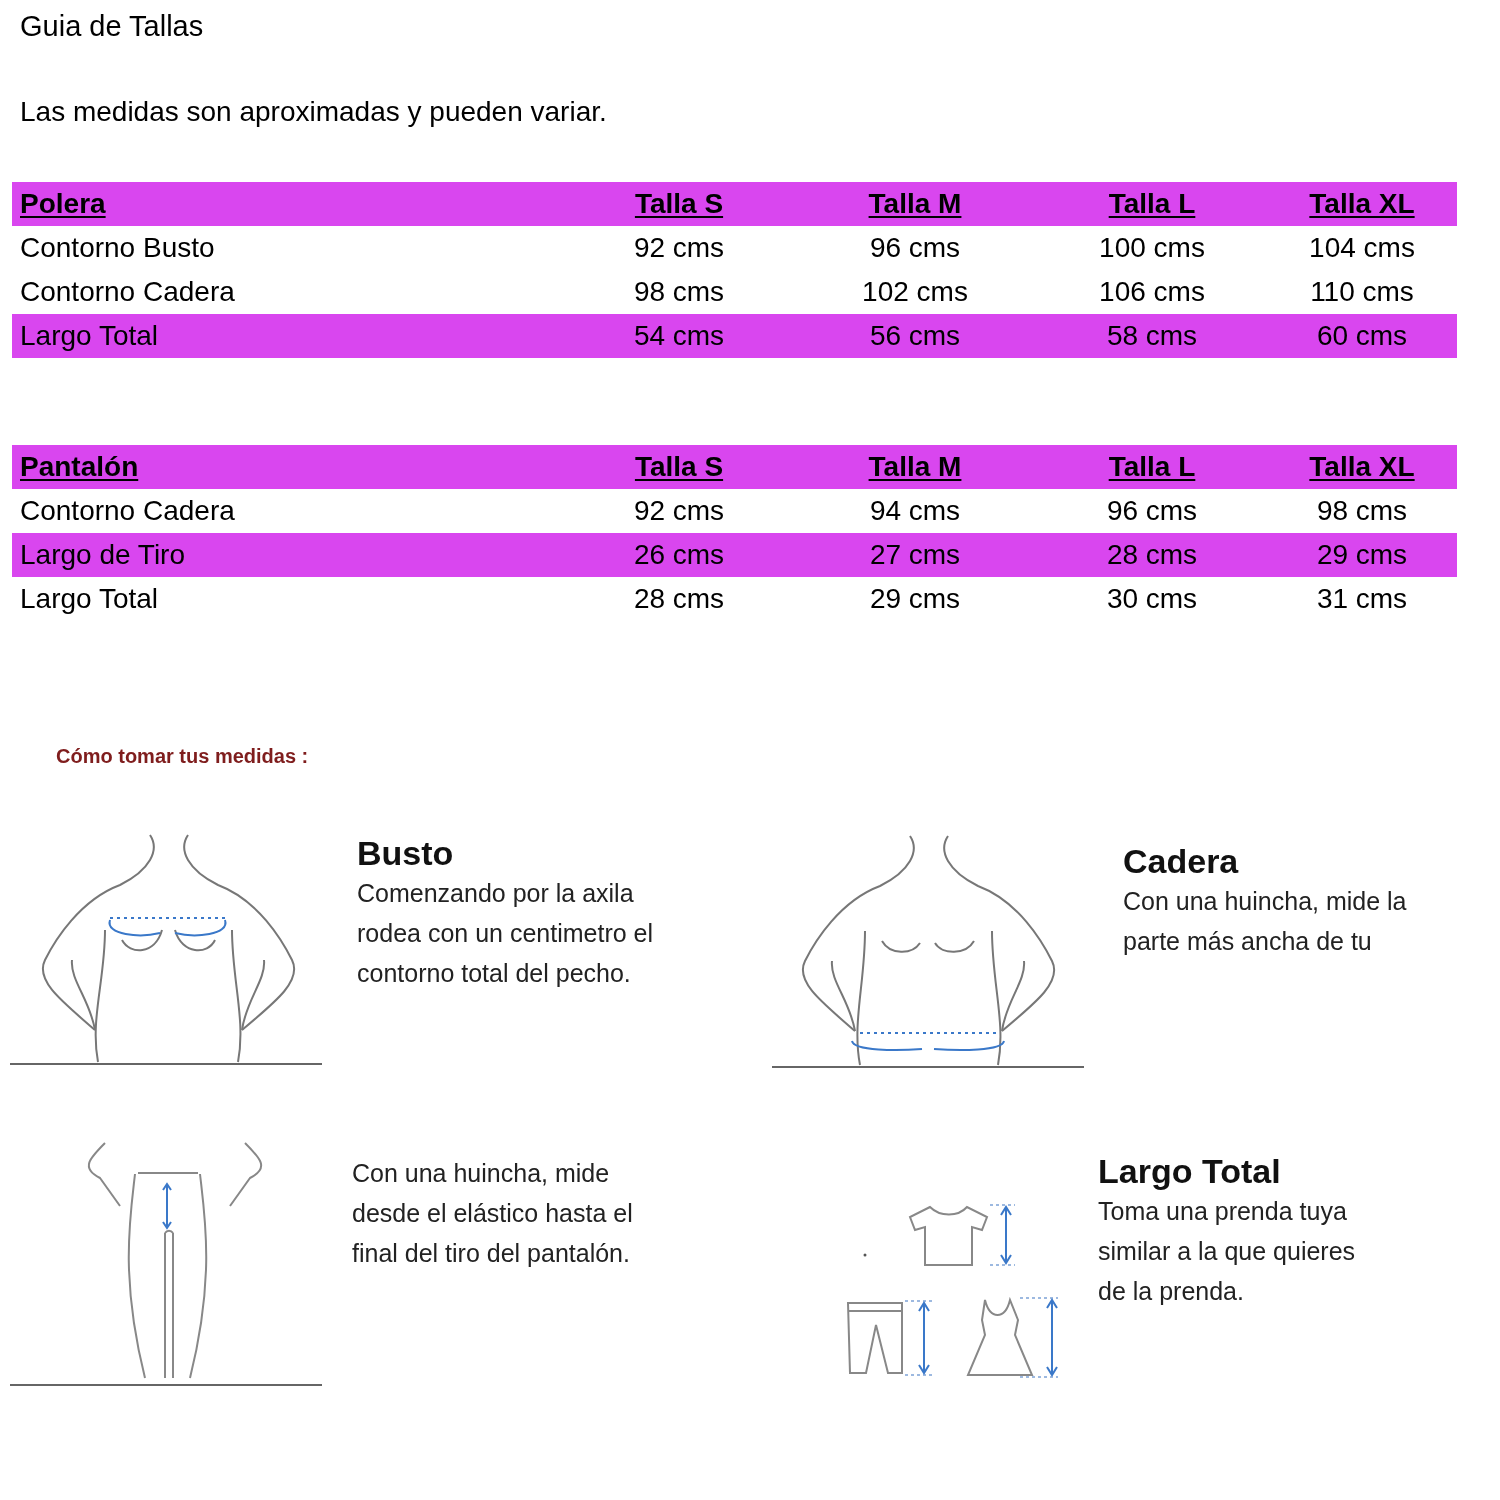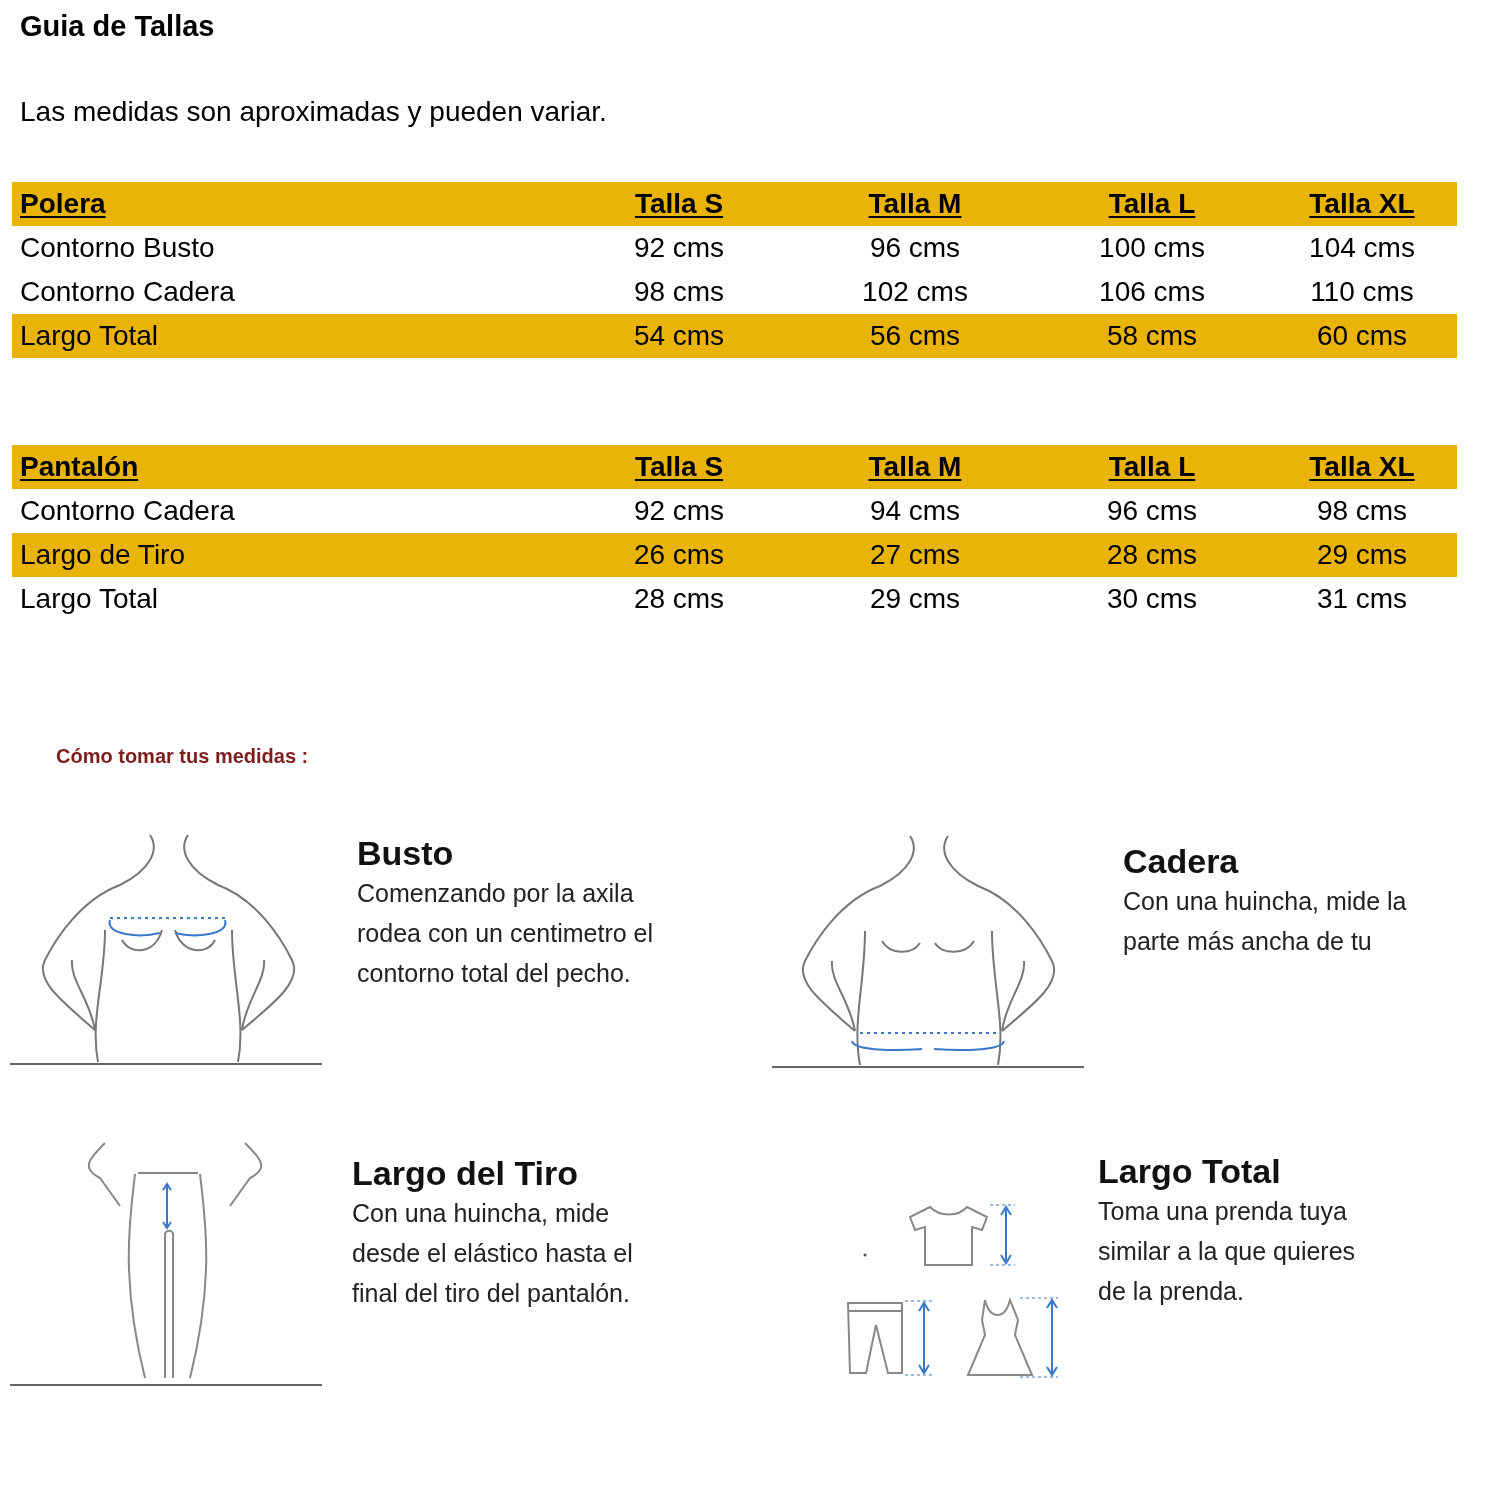--- a/index.html
+++ b/index.html
@@ -1,29 +1,29 @@
 <!DOCTYPE html>
 <html><head>
 <meta charset="utf-8">
 <style>
   html, body { margin: 0; padding: 0; background: #ffffff; }
   body { width: 1500px; height: 1500px; position: relative; overflow: hidden;
          font-family: "Liberation Sans", sans-serif; color: #000; }
-  .title { position: absolute; left: 20px; top: 10px; font-size: 29px; font-weight: bold; }
+  .title { position: absolute; left: 20px; top: 10px; font-size: 29px; font-weight: normal; }
   .note { position: absolute; left: 20px; top: 96px; font-size: 28px; }
   table.size { position: absolute; left: 12px; width: 1445px; border-collapse: collapse;
                font-size: 28px; table-layout: fixed; }
   table.size td, table.size th { height: 44px; padding: 0; }
   table.size th { font-weight: bold; text-decoration: underline; text-underline-offset: 3px; }
   table.size .c0 { width: 545px; text-align: left; padding-left: 8px; }
   table.size .cs { width: 228px; text-align: center; }
   table.size .cm { width: 244px; text-align: center; }
   table.size .cl { width: 230px; text-align: center; }
   table.size .cx { text-align: center; }
-  tr.gray { background: #eab308; }
+  tr.gray { background: #d946ef; }
   #t1 { top: 182px; }
   #t2 { top: 445px; }
   .how { position: absolute; left: 32px; top: 745px; font-size: 20px; font-weight: bold; color: #7f1d1d; margin-left: 24px; }
   .fig { position: absolute; }
   .blk { position: absolute; font-size: 25px; line-height: 40px; color: #222; }
   .blk h4 { margin: 0; font-size: 34px; font-weight: bold; color: #111; line-height: 40px; }
   .blk p { margin: 0; }
 </style>
 </head>
 <body>
@@ -144,21 +144,20 @@
   <path d="M95 5 C80 20 70 30 90 40 L110 68"></path>
   <path d="M235 5 C250 20 260 30 240 40 L220 68"></path>
   <path d="M128 35 L188 35"></path>
   <path d="M125 36 C120 80 110 140 135 240"></path>
   <path d="M190 36 C195 80 205 140 180 240"></path>
   <path d="M155 95 L155 240 M163 95 L163 240 M155 95 C157 92 161 92 163 95"></path>
   <line x1="0" y1="247" x2="312" y2="247" stroke="#666"></line>
   <path d="M157 48 L157 88 M153 52 L157 46 L161 52 M153 84 L157 90 L161 84" stroke="#3a78c9"></path>
 </svg>
 <div class="blk" style="left:352px;top:1153px">
-  <h4>Largo del Tiro</h4>
   <p>Con una huincha, mide</p>
   <p>desde el elástico hasta el</p>
   <p>final del tiro del pantalón.</p>
 </div>
 
 <svg class="fig" style="left:840px;top:1195px" width="230" height="190" fill="none" stroke="#888" stroke-width="2">
   <path d="M90 12 L70 22 L75 35 L85 32 L85 70 L132 70 L132 32 L142 35 L147 22 L127 12 C118 22 100 22 90 12 Z"></path>
   <path d="M150 10 L175 10 M150 70 L175 70" stroke="#9db9e0" stroke-dasharray="3,3"></path>
   <path d="M166 14 L166 66 M161 20 L166 12 L171 20 M161 60 L166 68 L171 60" stroke="#3a78c9"></path>
   <circle cx="25" cy="60" r="1.5" fill="#555" stroke="none"></circle>

